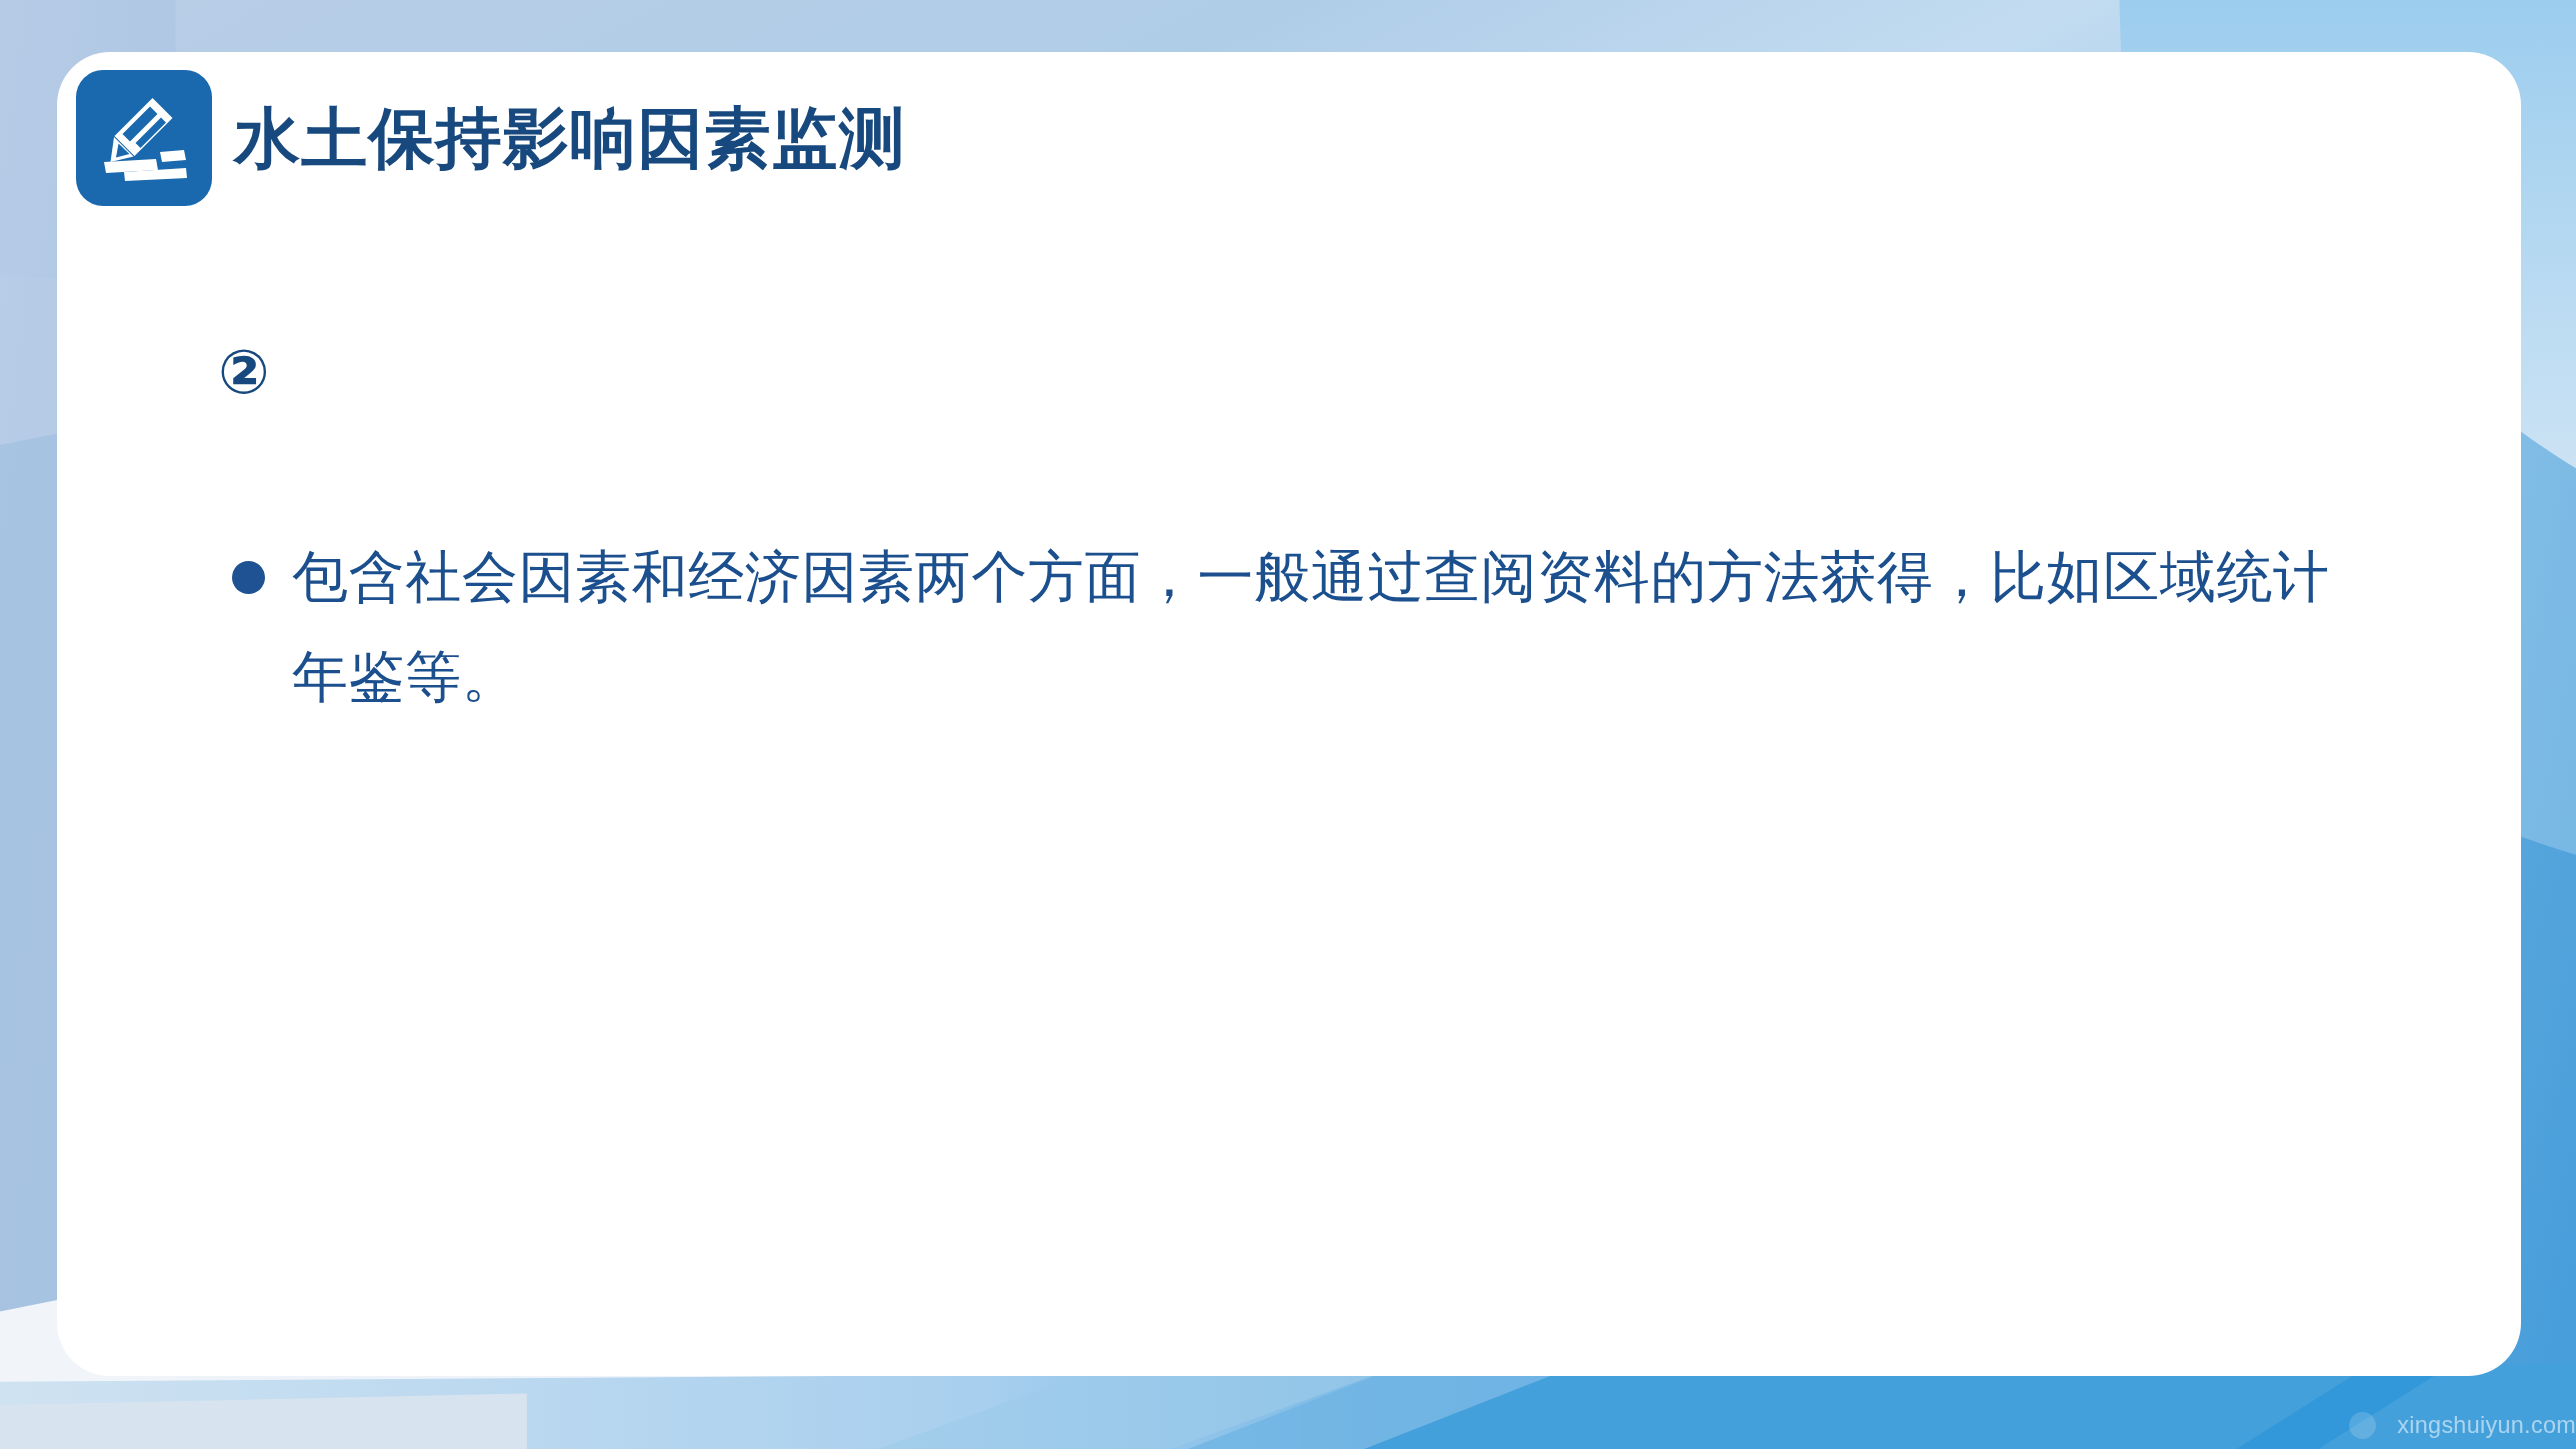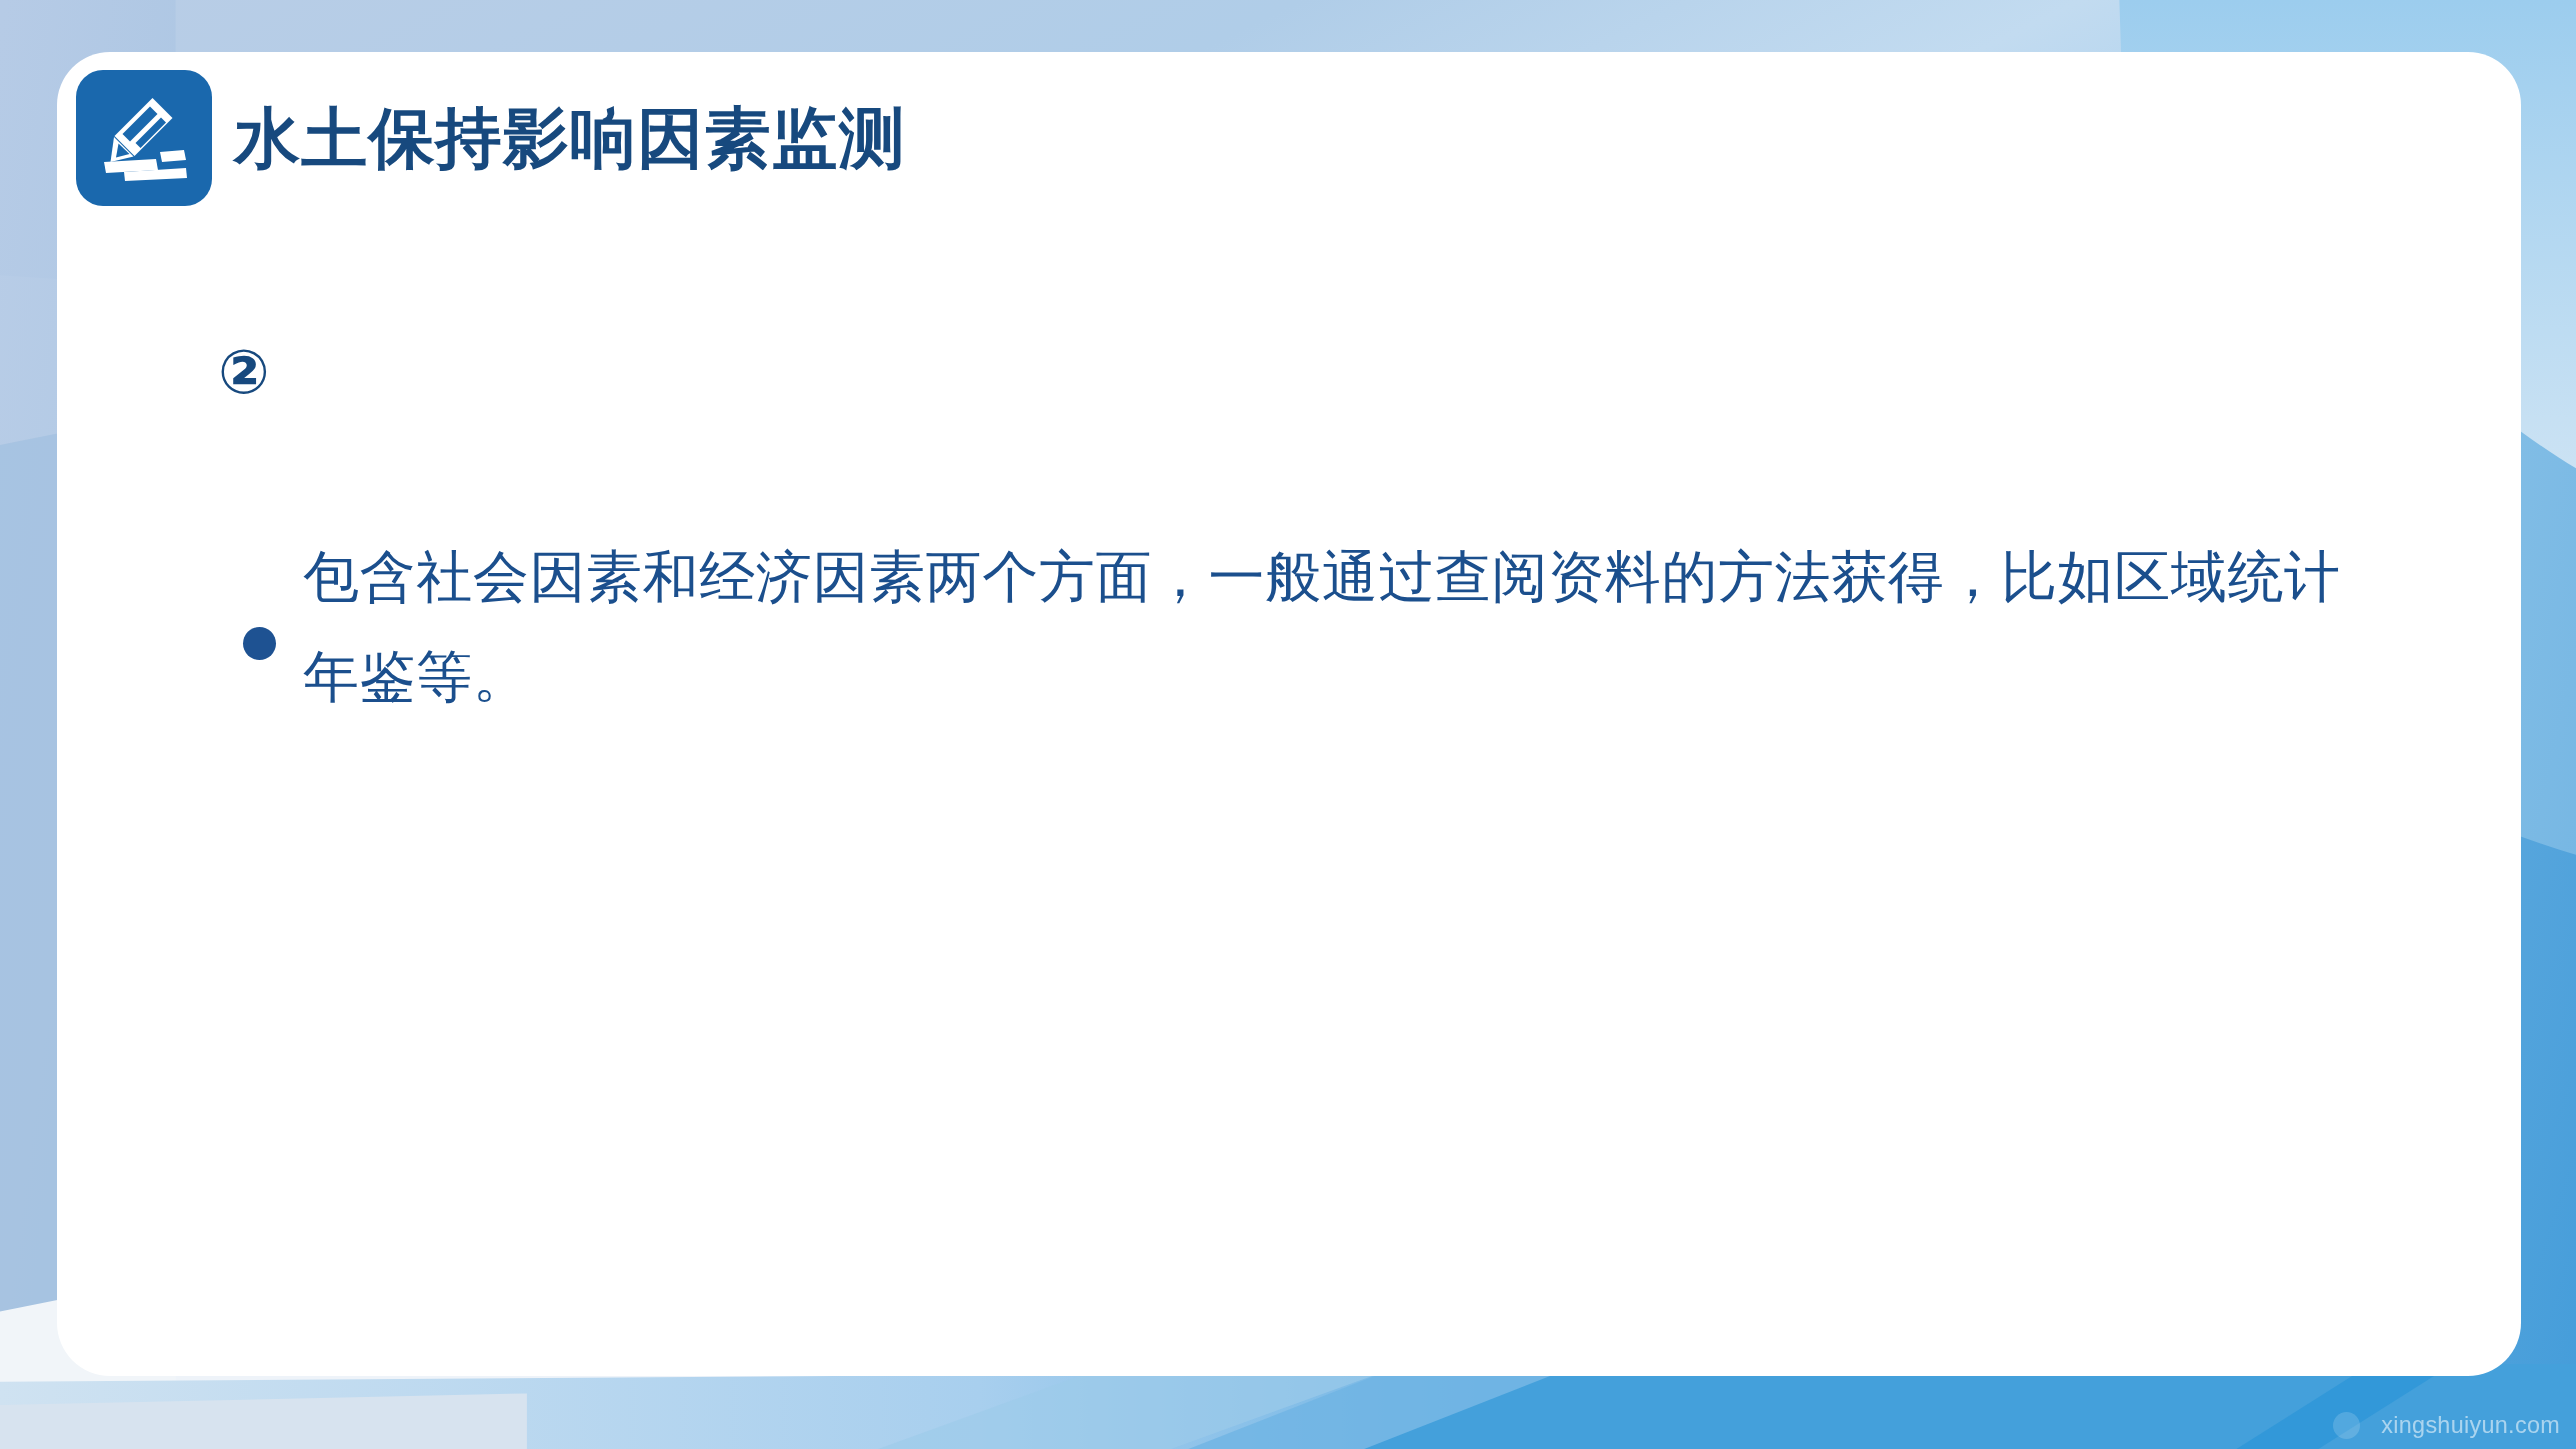--- a/index.html
+++ b/index.html
@@ -89,25 +89,25 @@
   #subheading-label {
     font-size: 61px;
     line-height: 1;
     margin-left: 69px;
     letter-spacing: 2.3px;
   }
 
   
   #body-block {
     position: absolute;
-    left: 243px;
+    left: 232px;
     top: 527px;
     width: 2154px;
     display: flex;
-    align-items: center;
+    align-items: flex-start;
   }
 
   #bullet-dot {
     width: 33px;
     height: 33px;
     border-radius: 50%;
     background: #1e5292;
     flex: 0 0 auto;
     margin-top: 34px;
     margin-right: 27px;
@@ -117,21 +117,21 @@
     font-size: 56px;
     line-height: 1.78;
     color: #1b4f8d;
     letter-spacing: 0.6px;
     max-width: 2078px;
   }
 
   
   #watermark {
     position: absolute;
-    right: 16px;
+    right: 0;
     bottom: 10.5px;
     display: flex;
     align-items: center;
     gap: 21px;
   }
   #watermark-mark {
     width: 27px;
     height: 27px;
     border-radius: 50%;
     background: rgba(255,255,255,0.16);

